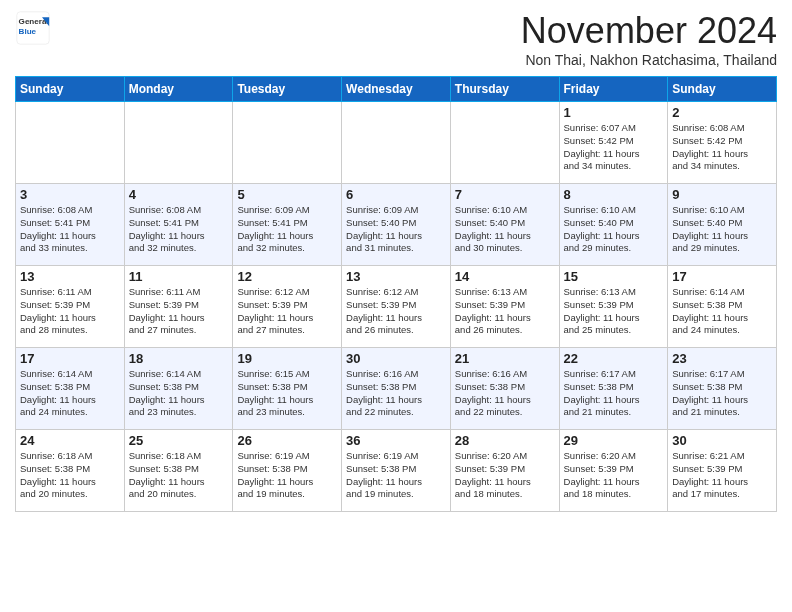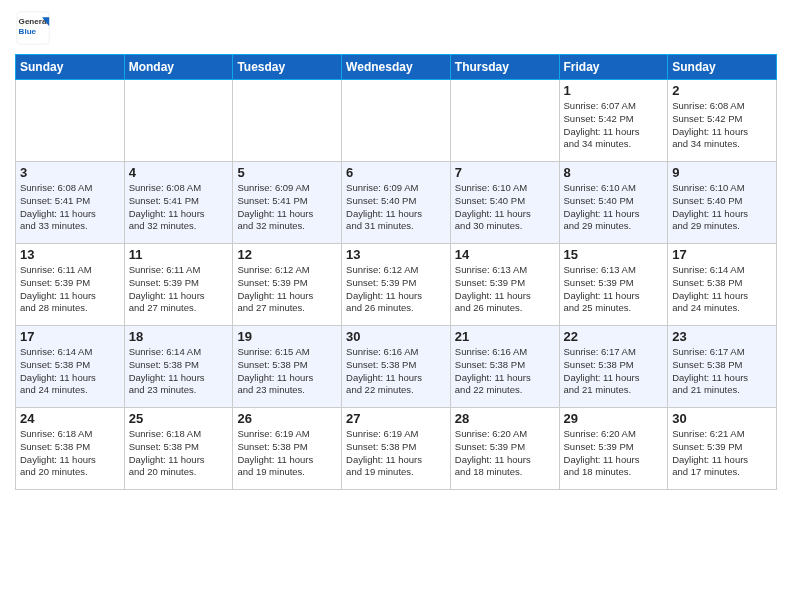--- a/index.html
+++ b/index.html
@@ -83,20 +83,24 @@
 
 <div class="header">
   <div class="logo">
     <svg class="logo-icon" viewBox="0 0 40 40">
       <rect x="2" y="2" width="36" height="36" rx="4" fill="#fff" stroke="#ddd" stroke-width="0.5"></rect>
       <text x="4" y="16" font-size="9" font-weight="bold" fill="#333" font-family="Arial">General</text>
       <text x="4" y="27" font-size="9" font-weight="bold" fill="#1565c0" font-family="Arial">Blue</text>
       <polygon points="30,8 38,8 38,18" fill="#1565c0"></polygon>
     </svg>
   </div>
+  <div class="title-block">
+    <div class="month-title">November 2024</div>
+    <div class="subtitle">Non Thai, Nakhon Ratchasima, Thailand</div>
+  </div>
 </div>
 
 <table>
   <thead>
     <tr>
     <th>Sunday</th>
         <th>Monday</th>
         <th>Tuesday</th>
         <th>Wednesday</th>
         <th>Thursday</th>
@@ -295,21 +299,21 @@
 and 20 minutes.</div>
         </td>
         <td>
           <span class="day-num">26</span>
           <div class="day-info" style="white-space: pre-line;">Sunrise: 6:19 AM
 Sunset: 5:38 PM
 Daylight: 11 hours
 and 19 minutes.</div>
         </td>
         <td>
-          <span class="day-num">27</span>
+          <span class="day-num">36</span>
           <div class="day-info" style="white-space: pre-line;">Sunrise: 6:19 AM
 Sunset: 5:38 PM
 Daylight: 11 hours
 and 19 minutes.</div>
         </td>
         <td>
           <span class="day-num">28</span>
           <div class="day-info" style="white-space: pre-line;">Sunrise: 6:20 AM
 Sunset: 5:39 PM
 Daylight: 11 hours

